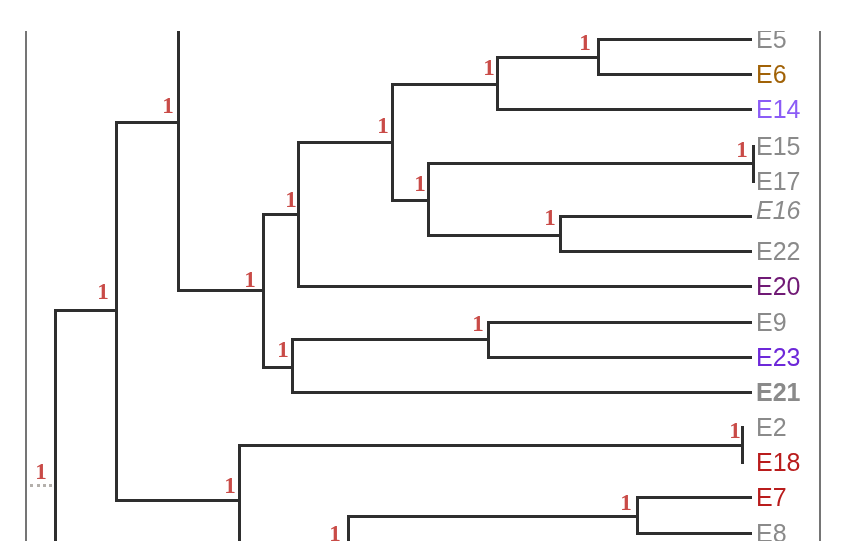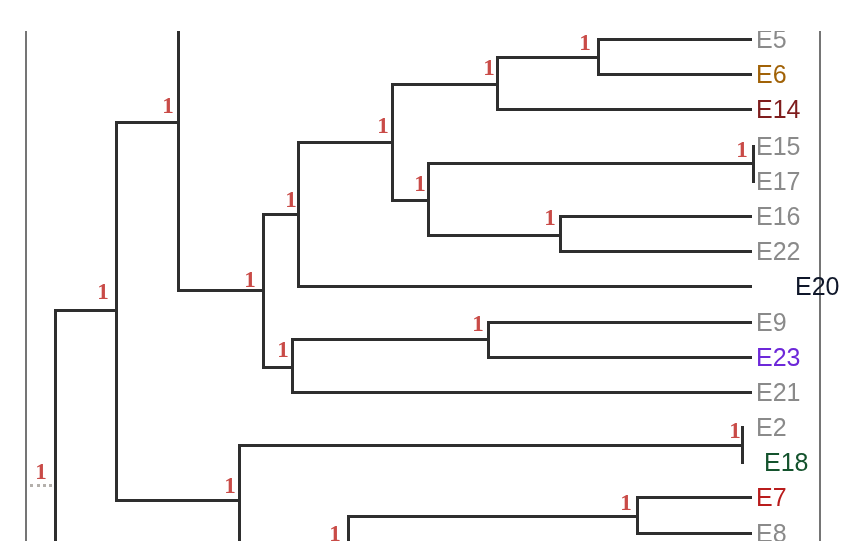--- a/index.html
+++ b/index.html
@@ -77,27 +77,27 @@
       <div class="support" style="left: 467px; top: 279px; color: rgb(201, 75, 71);">1</div>
       <div class="support" style="left: 272px; top: 305px; color: rgb(201, 75, 71);">1</div>
       <div class="support" style="left: 724px; top: 386px; color: rgb(201, 75, 71);">1</div>
       <div class="support" style="left: 92px; top: 247px; color: rgb(201, 75, 71);">1</div>
       <div class="support" style="left: 219px; top: 441px; color: rgb(201, 75, 71);">1</div>
       <div class="support" style="left: 615px; top: 458px; color: rgb(201, 75, 71);">1</div>
       <div class="support" style="left: 30px; top: 427px; color: rgb(201, 75, 71);">1</div>
       <div class="support" style="left: 324px; top: 489px; color: rgb(201, 75, 71);">1</div>
       <div class="leaf-label" style="left: 756px; top: -7px; color: rgb(138, 138, 138);">E5</div>
       <div class="leaf-label" style="left: 756px; top: 28px; color: #a16207;">E6</div>
-      <div class="leaf-label" style="left: 756px; top: 63px; color: #7f1d1d;">E14</div>
+      <div class="leaf-label" style="left: 756px; top: 63px; color: #8b5cf6;">E14</div>
       <div class="leaf-label" style="left: 756px; top: 100px; color: rgb(138, 138, 138);">E15</div>
       <div class="leaf-label" style="left: 756px; top: 135px; color: rgb(138, 138, 138);">E17</div>
-      <div class="leaf-label" style="left: 756px; top: 170px; color: rgb(138, 138, 138);">E16</div>
+      <div class="leaf-label" style="left: 756px; top: 164px; color: rgb(138, 138, 138); font-style: italic;">E16</div>
       <div class="leaf-label" style="left: 756px; top: 205px; color: rgb(138, 138, 138);">E22</div>
-      <div class="leaf-label" style="left: 756px; top: 240px; color: #0f172a; margin-left: 39px;">E20</div>
+      <div class="leaf-label" style="left: 756px; top: 240px; color: #701a75;">E20</div>
       <div class="leaf-label" style="left: 756px; top: 276px; color: rgb(138, 138, 138);">E9</div>
       <div class="leaf-label" style="left: 756px; top: 311px; color: #6d28d9;">E23</div>
-      <div class="leaf-label" style="left: 756px; top: 346px; color: rgb(138, 138, 138);">E21</div>
+      <div class="leaf-label" style="left: 756px; top: 346px; color: rgb(138, 138, 138); font-weight: bold;">E21</div>
       <div class="leaf-label" style="left: 756px; top: 381px; color: rgb(138, 138, 138);">E2</div>
-      <div class="leaf-label" style="left: 756px; top: 416px; color: #14532d; margin-left: 8px;">E18</div>
+      <div class="leaf-label" style="left: 756px; top: 416px; color: #b91c1c;">E18</div>
       <div class="leaf-label" style="left: 756px; top: 451px; color: #b91c1c;">E7</div>
       <div class="leaf-label" style="left: 756px; top: 487px; color: rgb(138, 138, 138);">E8</div>
     </div>
 </div>
 
 </body></html>

